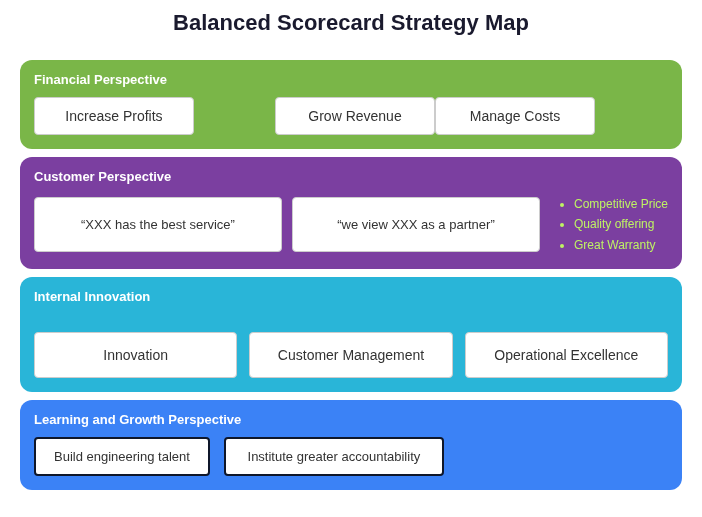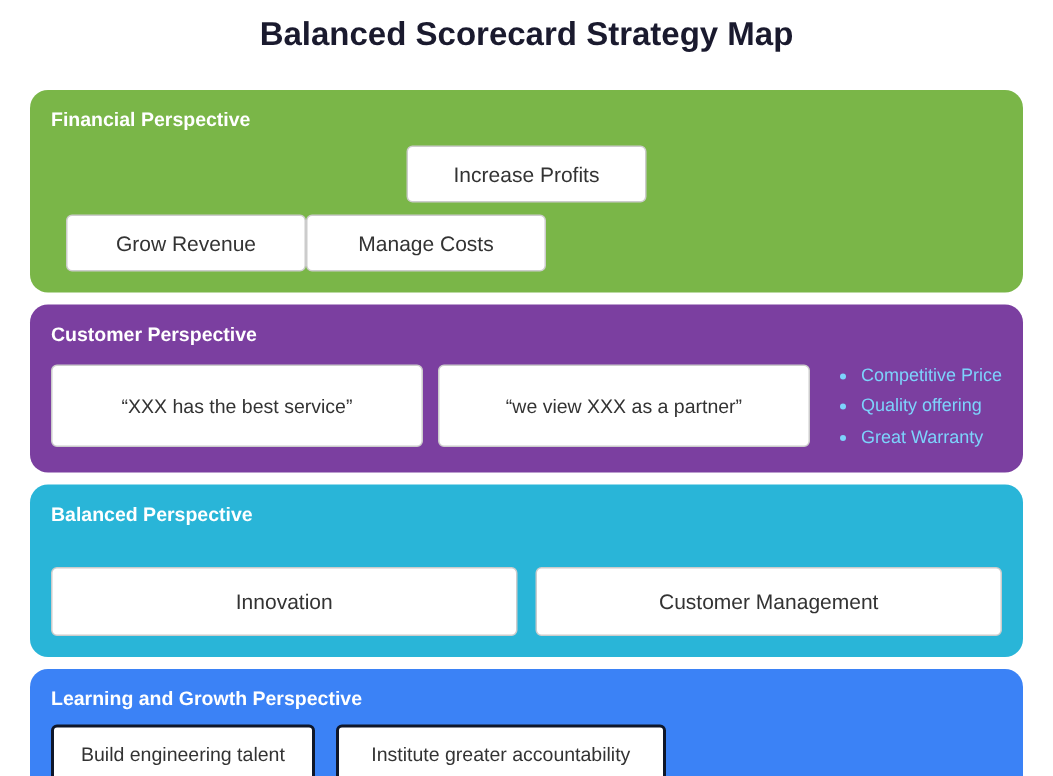--- a/index.html
+++ b/index.html
@@ -37,33 +37,33 @@
       margin-bottom: 10px;
     }
 
     
     .financial {
       background: #7ab648;
     }
 
     .financial-row {
       display: flex;
-      flex-direction: column;
+      flex-direction: row;
       align-items: center;
       gap: 8px;
     }
 
     .financial-top {
       display: flex;
       justify-content: center;
     }
 
     .financial-bottom {
       display: flex;
-      justify-content: flex-start;
+      justify-content: center;
       width: 100%;
       padding: 0 10px;
     }
 
     .white-box {
       background: #fff;
       border: 1px solid #ccc;
       border-radius: 4px;
       padding: 10px 20px;
       font-size: 14px;
@@ -95,21 +95,21 @@
       border-radius: 4px;
       padding: 19px 14px;
       font-size: 13px;
       text-align: center;
       color: #333;
       min-width: 130px;
       flex: 1;
     }
 
     .customer-bullets {
-      color: #7dd3fc;
+      color: #bef264;
       font-size: 12px;
       line-height: 1.7;
       padding-left: 10px;
       flex: 0 0 auto;
     }
 
     .customer-bullets ul {
       list-style: disc;
       padding-left: 14px;
     }
@@ -192,24 +192,25 @@
       <ul>
         <li>Competitive Price</li>
         <li>Quality offering</li>
         <li>Great Warranty</li>
       </ul>
     </div>
   </div>
 </div>
 
 <div class="section internal">
-  <div class="section-label">Balanced Perspective</div>
+  <div class="section-label">Internal Innovation</div>
   <div class="internal-boxes">
     <div class="internal-box">Innovation</div>
     <div class="internal-box">Customer Management</div>
+    <div class="internal-box">Operational Excellence</div>
   </div>
 </div>
 
 <div class="section learning">
   <div class="section-label">Learning and Growth Perspective</div>
   <div class="learning-boxes">
     <div class="white-box learning-box">Build engineering talent</div>
     <div class="white-box learning-box learning-box-wide">Institute greater accountability</div>
   </div>
 </div>

